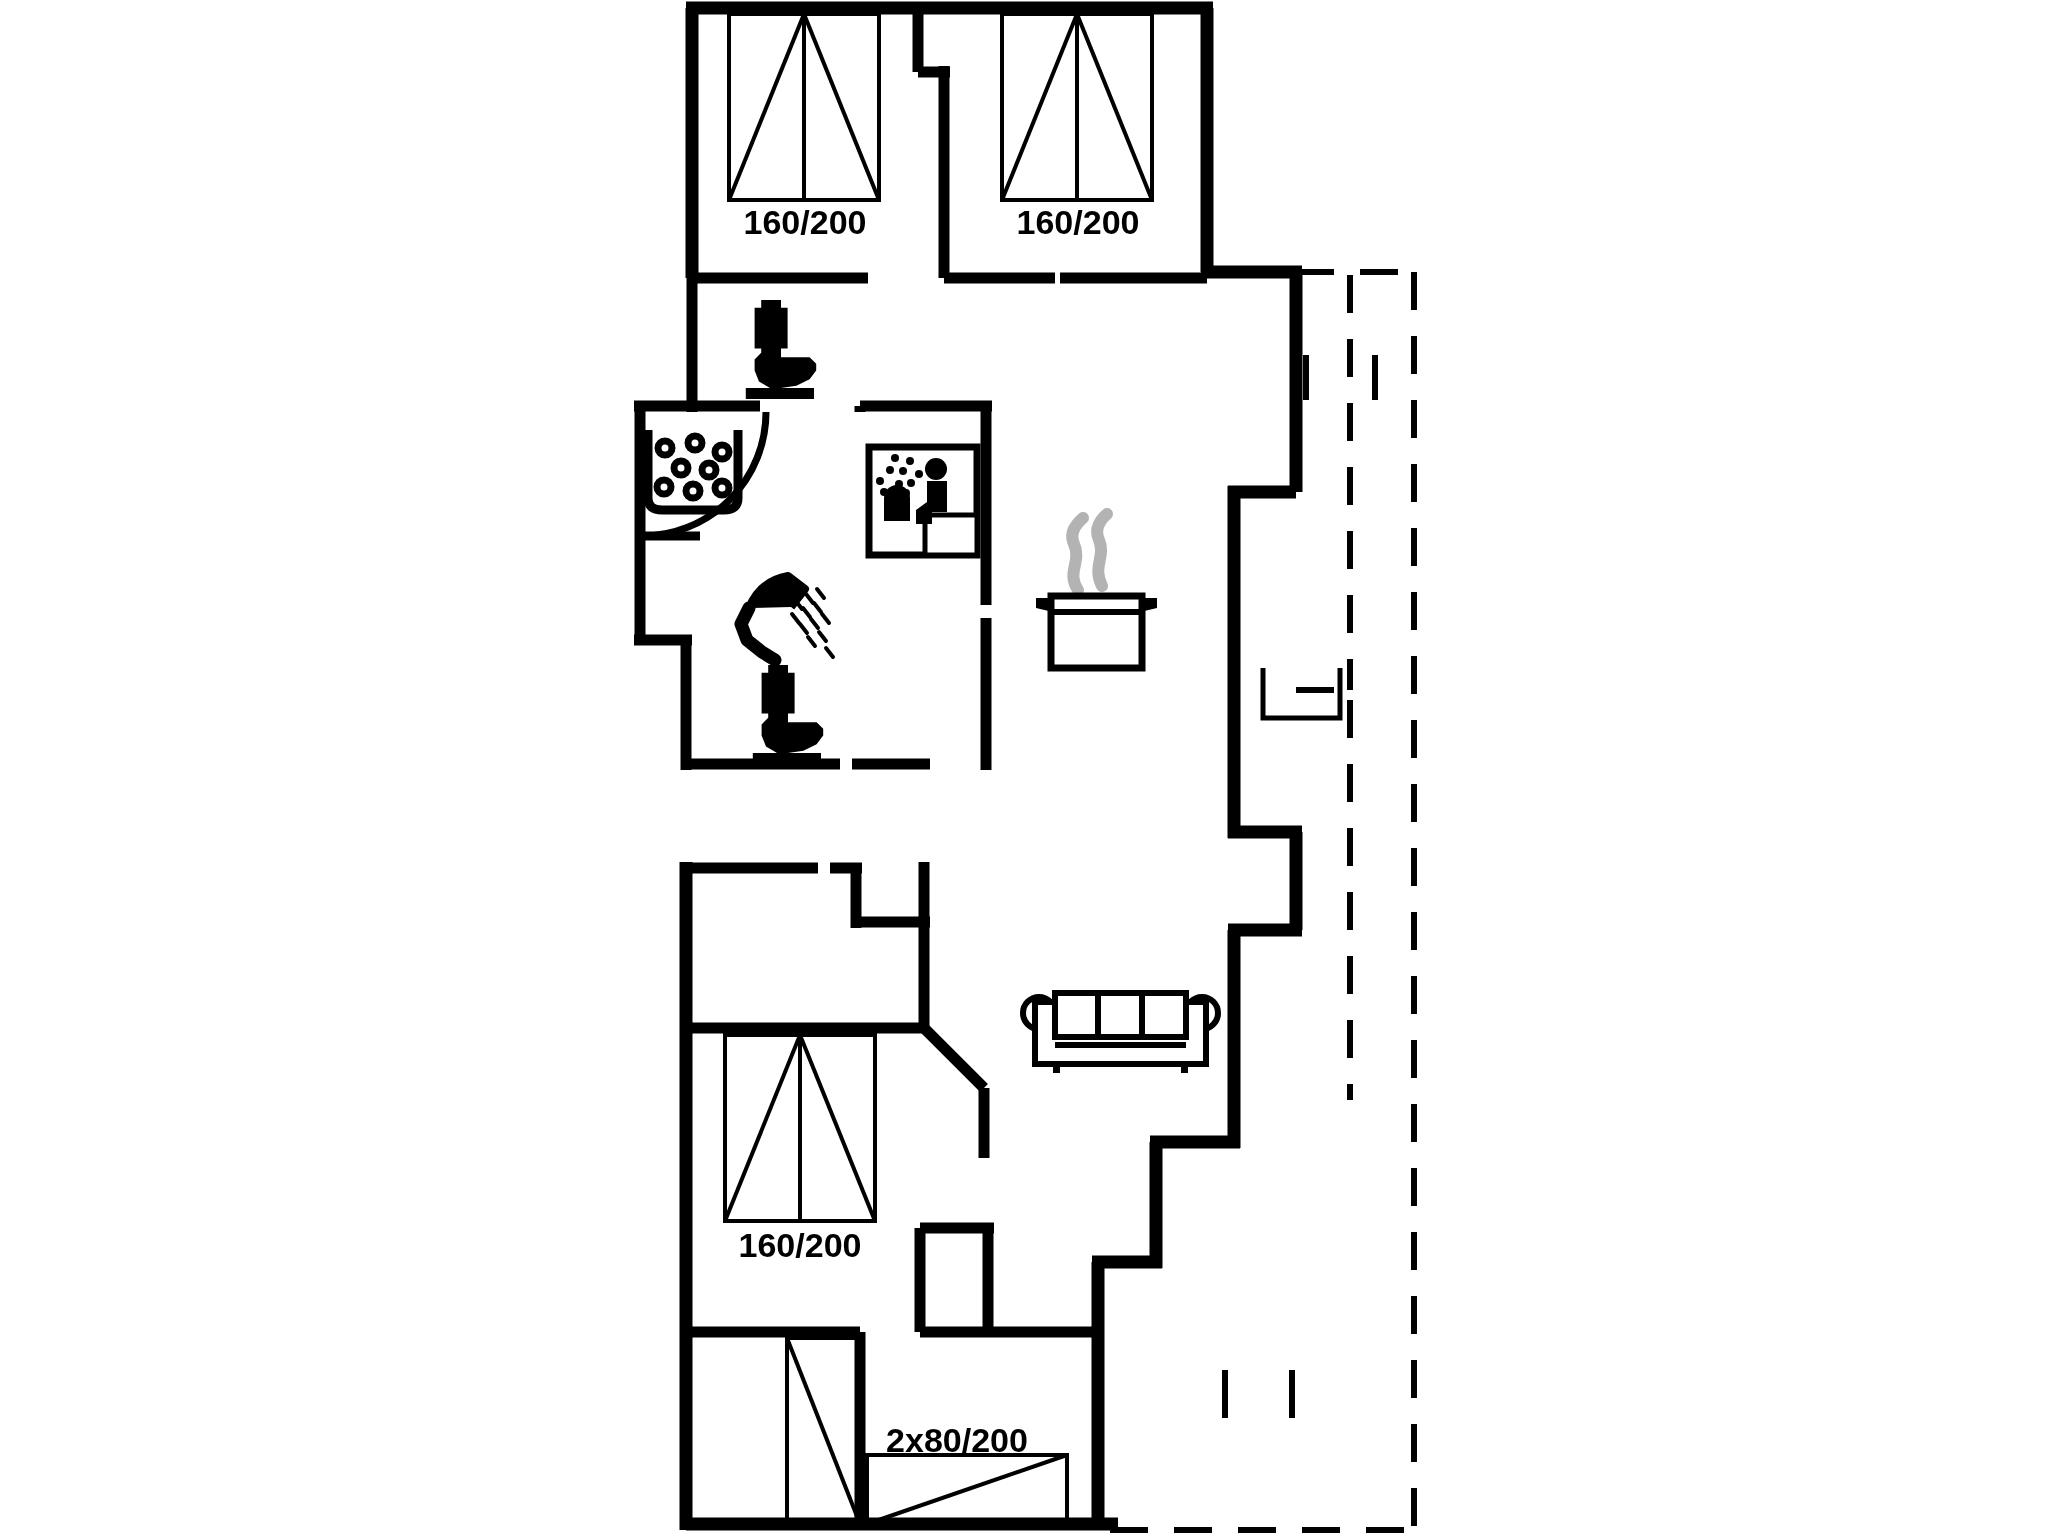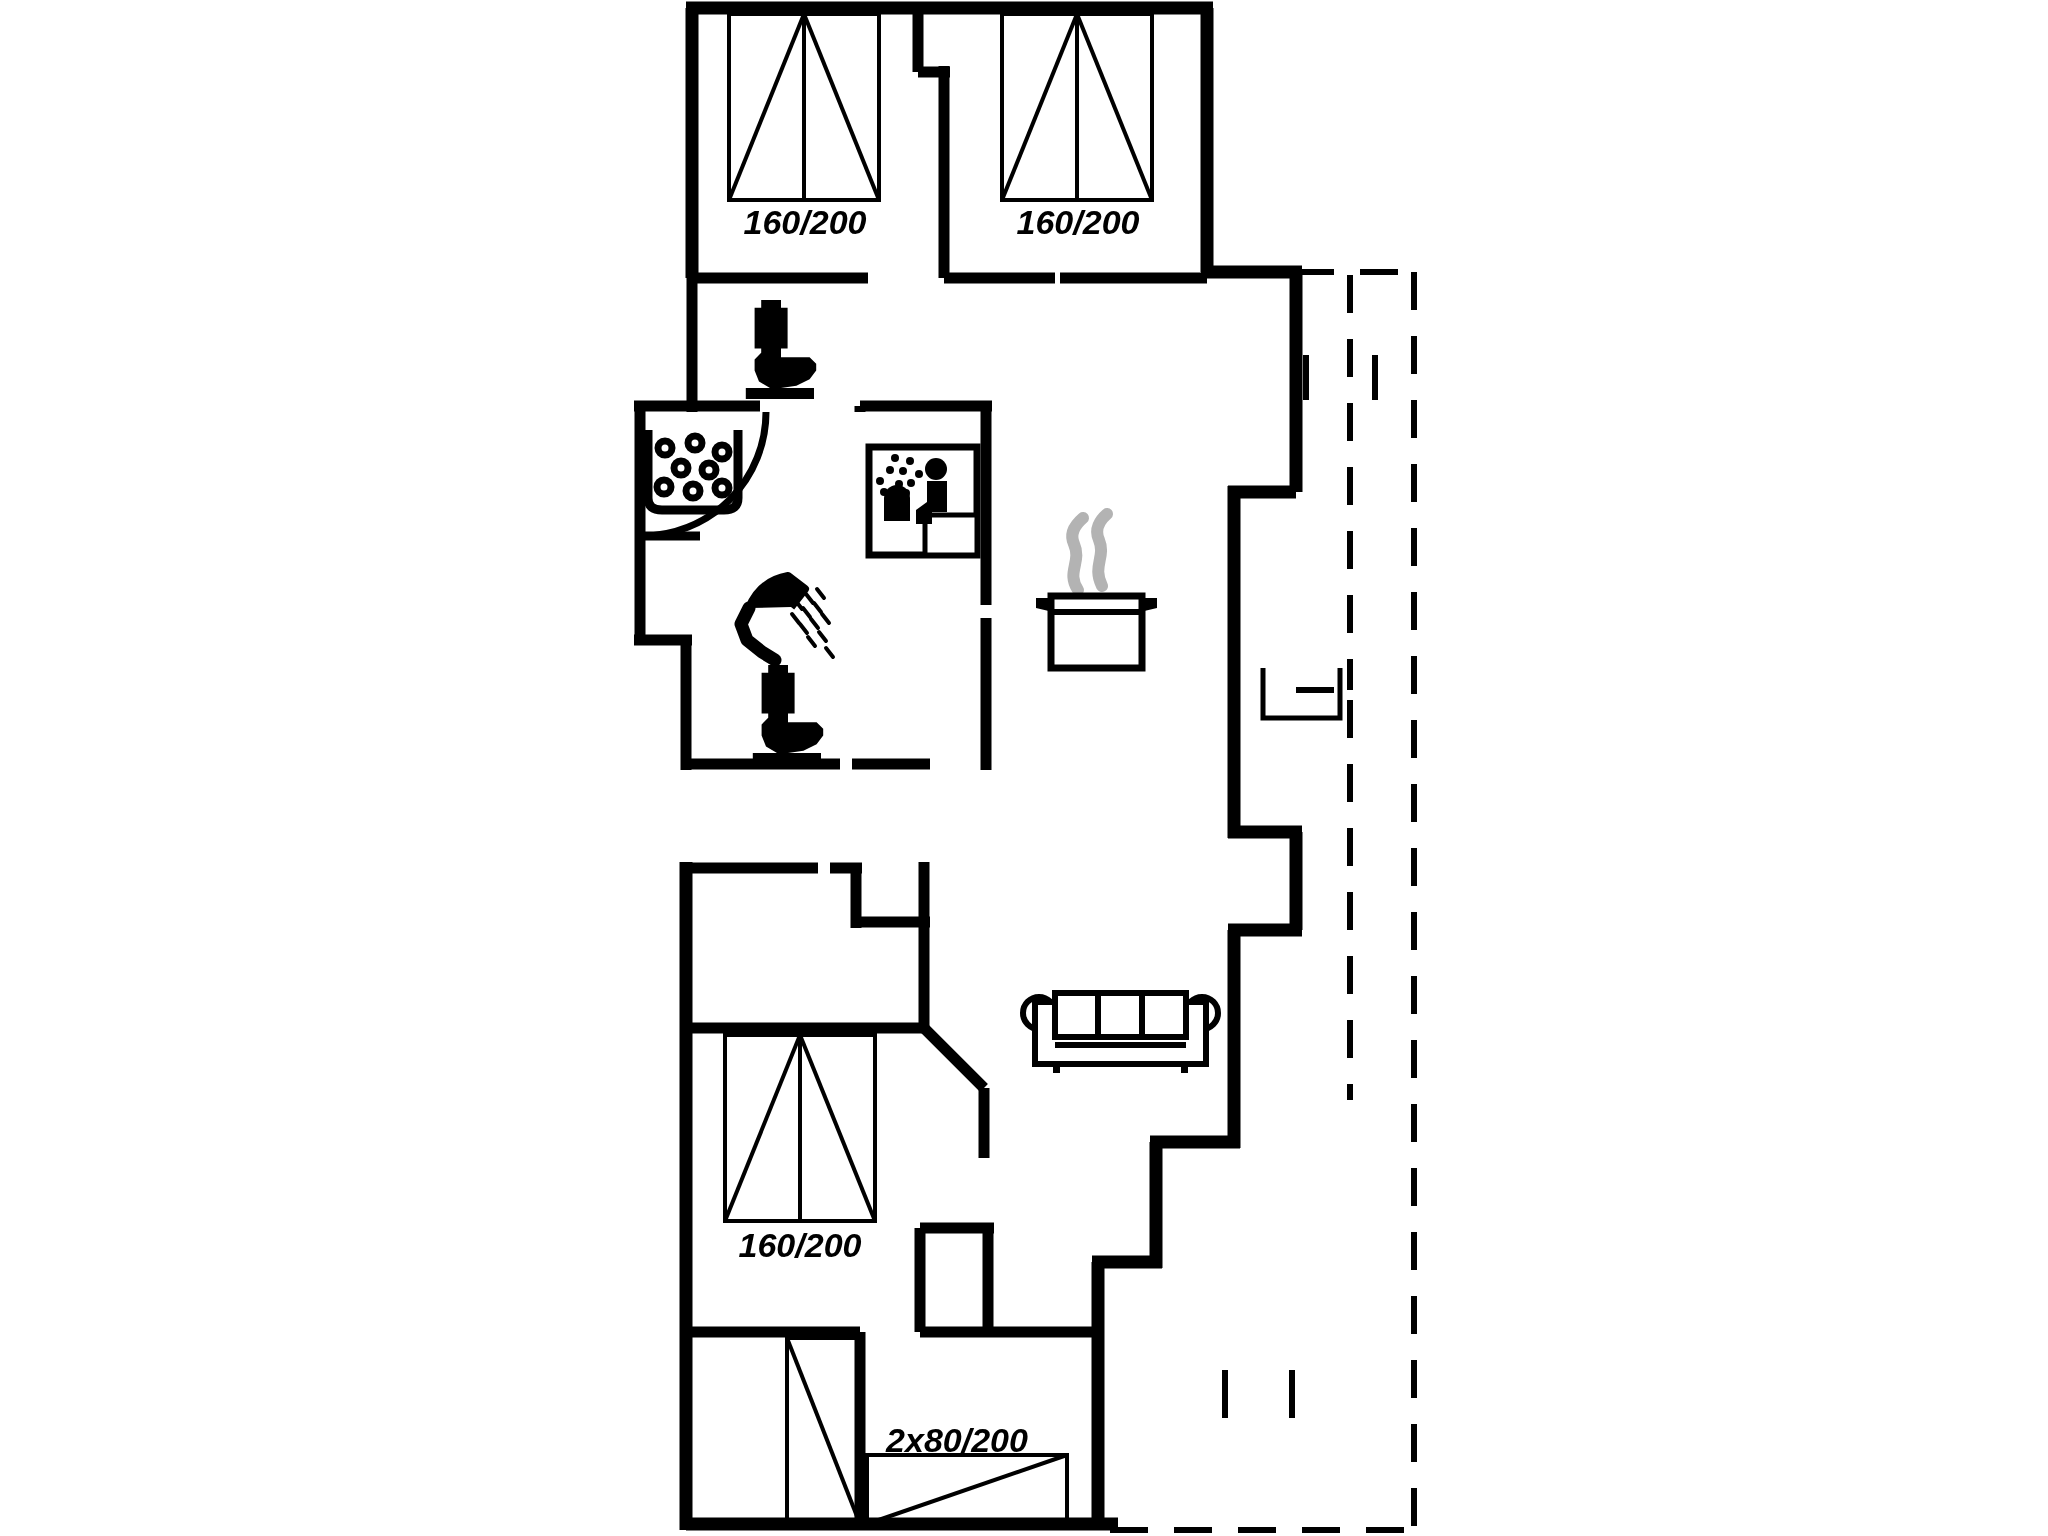--- a/index.html
+++ b/index.html
@@ -12,21 +12,20 @@
     height: 1536px;
     font-family: "Liberation Sans", sans-serif;
     overflow: hidden;
     position: relative;
   }
   #floorplan-root {
     position: absolute;
     inset: 0;
     width: 2048px;
     height: 1296px;
-    font-style: italic;
   }
   svg.plan {
     display: block;
     width: 2048px;
     height: 1536px;
   }
   .dim-label {
     font-family: "Liberation Sans", sans-serif;
     font-size: 34px;
     font-weight: 700;

